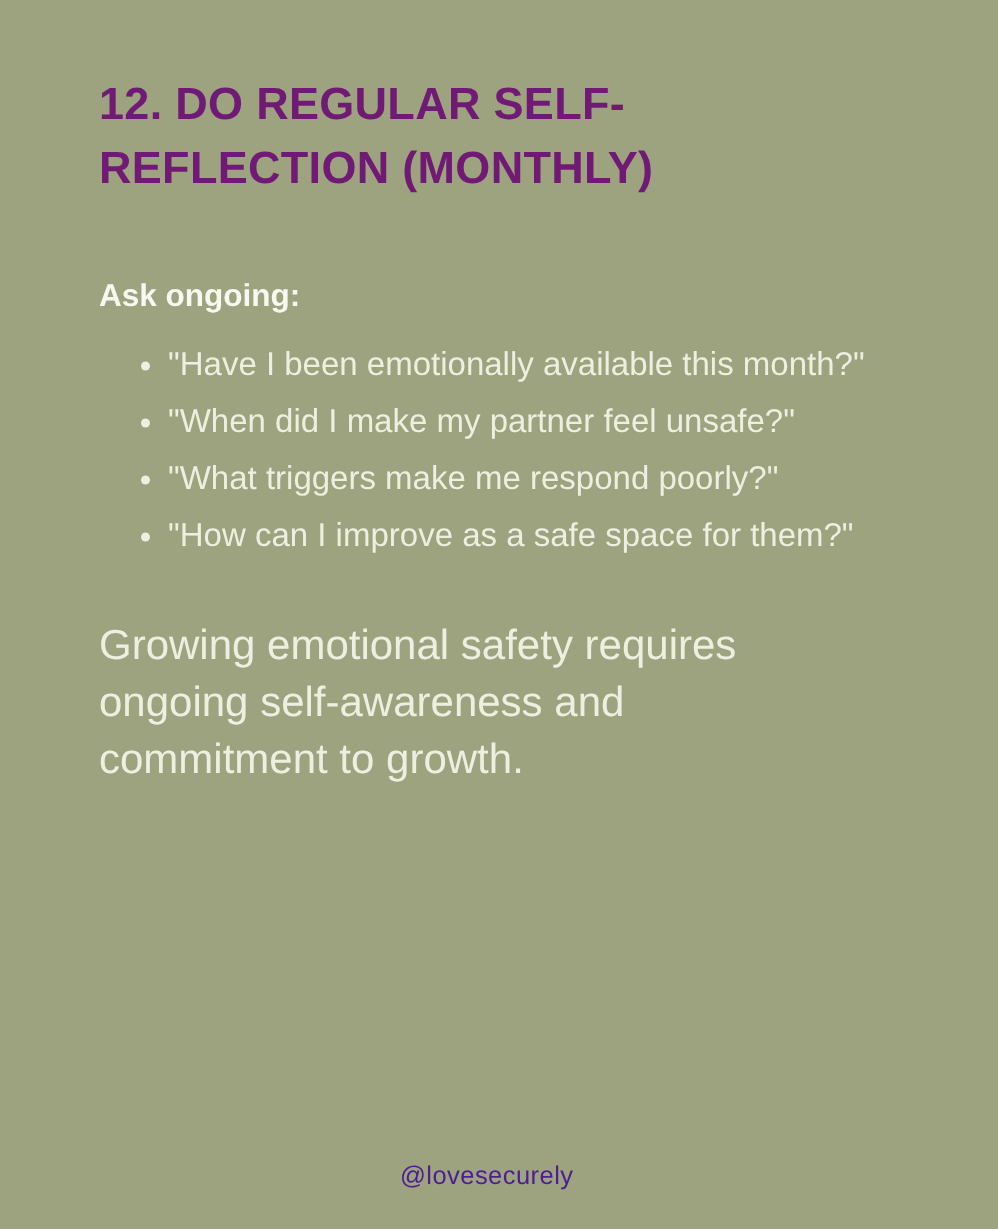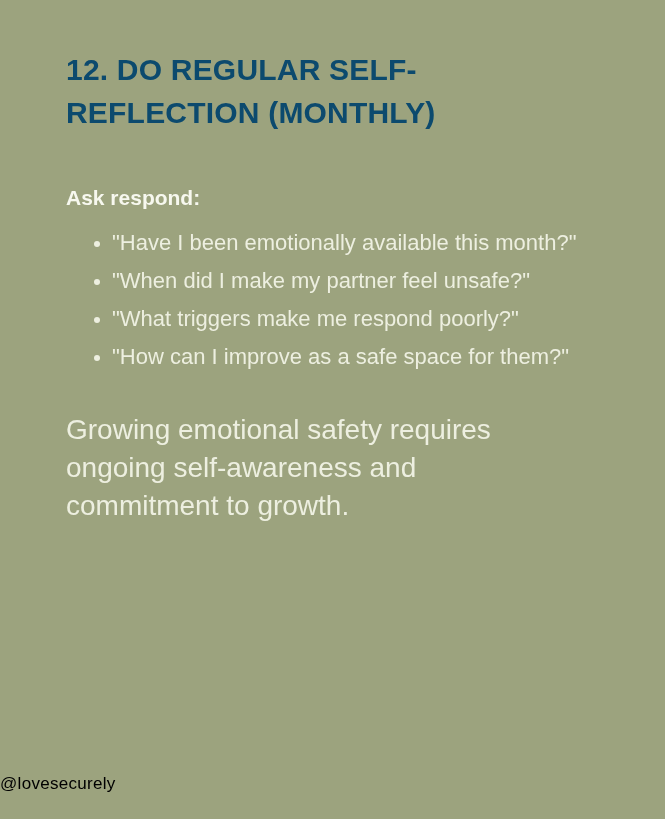--- a/index.html
+++ b/index.html
@@ -24,21 +24,21 @@
     position: absolute;
     left: 66px;
     top: 48px;
     width: 528px;
   }
   .title {
     font-size: 30px;
     font-weight: bold;
     line-height: 43px;
     letter-spacing: 0.2px;
-    color: #0c4a6e;
+    color: #701a75;
     text-transform: uppercase;
     margin: 0;
     width: 420px;
   }
   .subhead {
     font-size: 21px;
     font-weight: bold;
     color: #f7f8ef;
     margin: 0;
     padding-top: 50px;
@@ -74,32 +74,33 @@
     color: #edefe0;
     margin: 0;
     padding-top: 35px;
     width: 500px;
   }
   .footer {
     position: absolute;
     left: 0;
     right: 16px;
     top: 774px;
+    text-align: center;
     font-size: 17px;
-    color: #000000;
+    color: #4c1d95;
     letter-spacing: 0.3px;
   }
 </style>
 </head>
 <body>
 
 <div class="card">
   <div class="content">
     <h1 class="title">12. Do Regular Self-Reflection (Monthly)</h1>
-    <h2 class="subhead">Ask respond:</h2>
+    <h2 class="subhead">Ask ongoing:</h2>
     <ul class="questions">
       <li>
         <span class="dot"></span>
         <span>"Have I been emotionally available this month?"</span>
       </li>
       <li>
         <span class="dot"></span>
         <span>"When did I make my partner feel unsafe?"</span>
       </li>
       <li>

